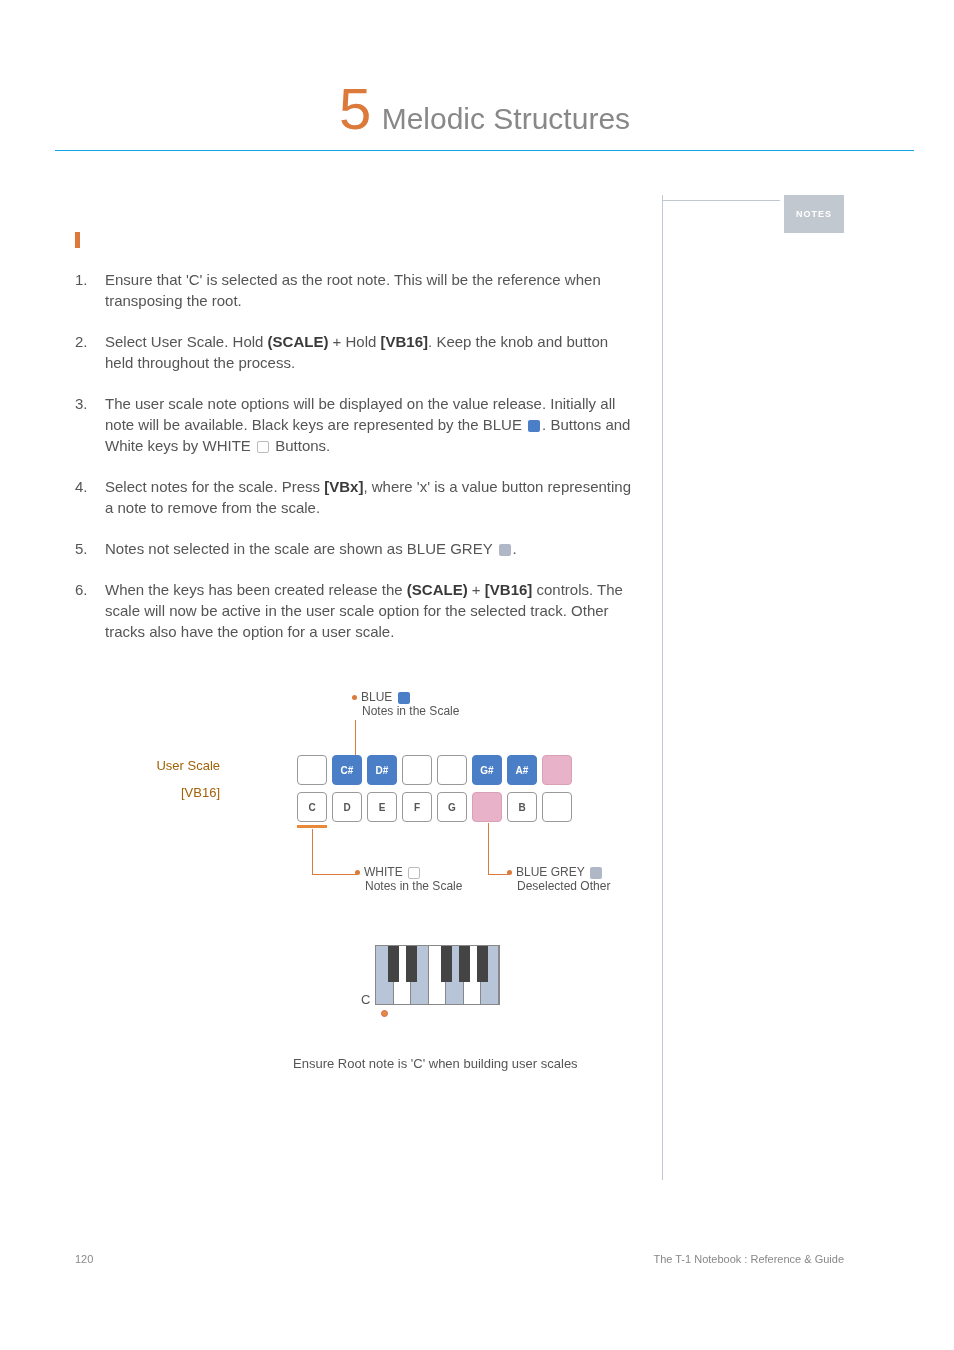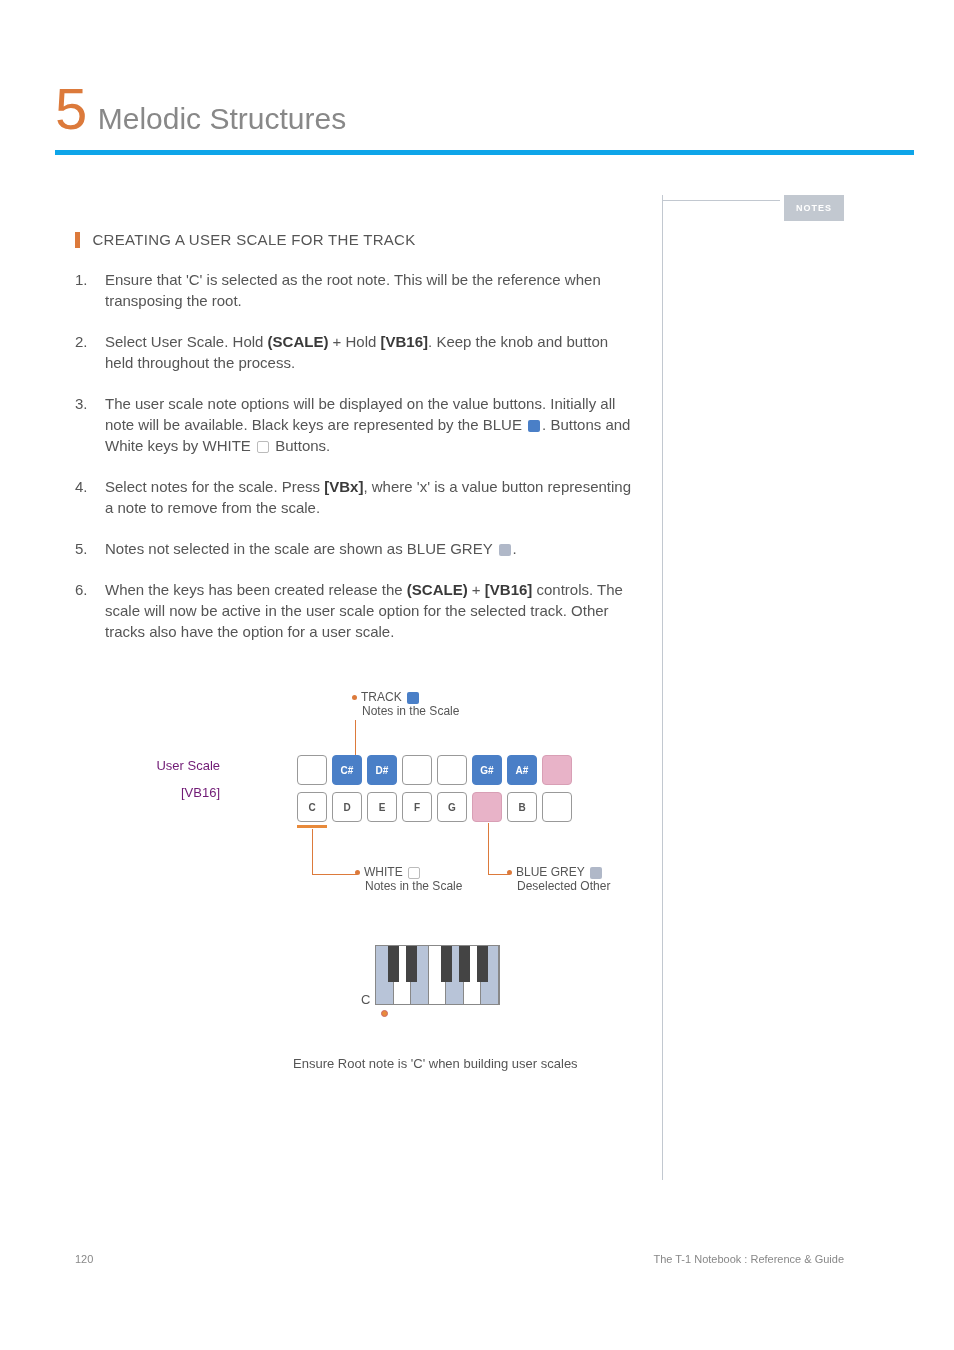--- a/index.html
+++ b/index.html
@@ -9,22 +9,23 @@
       background: #fff;
       font-family: Arial, Helvetica, sans-serif;
       color: #555;
       position: relative;
     }
     .chapter-header {
       position: absolute;
       top: 75px;
       left: 55px;
       right: 40px;
-      border-bottom: 5px solid #0ea5e9;
+      border-bottom: 1px solid #0ea5e9;
       padding-bottom: 8px;
+      text-align: center;
     }
     .chapter-num {
       font-size: 58px;
       font-weight: 300;
       color: #dc7a3b;
       display: inline-block;
       vertical-align: baseline;
     }
     .chapter-title {
       font-size: 30px;
@@ -34,21 +35,21 @@
       margin-left: 6px;
     }
     .notes-tab {
       position: absolute;
       top: 195px;
       right: 110px;
       background: #c2c8d0;
       color: #fff;
       font-size: 9px;
       letter-spacing: 1px;
-      padding: 8px 12px;
+      padding: 14px 12px;
       font-weight: bold;
     }
     .notes-line-l {
       position: absolute;
       top: 200px;
       left: 662px;
       width: 118px;
       height: 1px;
       background: #c2c8d0;
     }
@@ -120,21 +121,21 @@
       top: 680px;
       left: 75px;
       width: 560px;
     }
     .label-left {
       position: absolute;
       top: 78px;
       left: 55px;
       text-align: right;
       font-size: 13px;
-      color: #701a75;
+      color: #a16207;
       width: 90px;
     }
     .label-left .l2 { margin-top: 12px; }
     .button-row {
       position: absolute;
       left: 222px;
       display: flex;
       gap: 5px;
     }
     .row-top { top: 75px; }
@@ -252,50 +253,49 @@
 </div>
 
 <div class="notes-tick-l"></div>
 <div class="notes-line-l"></div>
 <div class="notes-tab">NOTES</div>
 <div class="notes-divider"></div>
 
 <div class="content">
   <div>
     <span class="section-bar"></span>
-    <span class="section-title">CREATING A USER SCALE FOR THE TRACK</span>
   </div>
   <ol class="steps">
     <li><span>Ensure that 'C' is selected as the root note. This will be the reference when transposing the root.</span></li>
     <li>
       <span>Select User Scale. Hold </span><span class="ibold">(SCALE)</span><span> + Hold </span><span class="ibold">[VB16]</span><span>. Keep the knob and button held throughout the process.</span>
     </li>
     <li>
-      <span>The user scale note options will be displayed on the value buttons. Initially all note will be available. Black keys are represented by the BLUE </span><span class="sw sw-blue"></span><span>. Buttons and White keys by WHITE </span><span class="sw sw-white"></span><span> Buttons.</span>
+      <span>The user scale note options will be displayed on the value release. Initially all note will be available. Black keys are represented by the BLUE </span><span class="sw sw-blue"></span><span>. Buttons and White keys by WHITE </span><span class="sw sw-white"></span><span> Buttons.</span>
     </li>
     <li>
       <span>Select notes for the scale. Press </span><span class="ibold">[VBx]</span><span>, where 'x' is a value button representing a note to remove from the scale.</span>
     </li>
     <li>
       <span>Notes not selected in the scale are shown as BLUE GREY </span><span class="sw sw-grey"></span><span>.</span>
     </li>
     <li>
       <span>When the keys has been created release the </span><span class="ibold">(SCALE)</span><span> + </span><span class="ibold">[VB16]</span><span> controls. The scale will now be active in the user scale option for the selected track. Other tracks also have the option for a user scale.</span>
     </li>
   </ol>
 </div>
 
 <div class="diagram">
   <div class="label-left">
     <div>User Scale</div>
     <div class="l2">[VB16]</div>
   </div>
 
   <div class="callout callout-blue">
-    <span class="dot"></span><span>TRACK</span> <span class="sw sw-blue"></span>
+    <span class="dot"></span><span>BLUE</span> <span class="sw sw-blue"></span>
     <span class="sub">Notes in the Scale</span>
   </div>
   <div class="line" style="top:40px; left:280px; width:1px; height:35px;"></div>
 
   <div id="row-top" class="button-row row-top">
       <div class="btn blank"></div>
       <div class="btn blue">C#</div>
       <div class="btn blue">D#</div>
       <div class="btn blank"></div>
       <div class="btn blank"></div>

